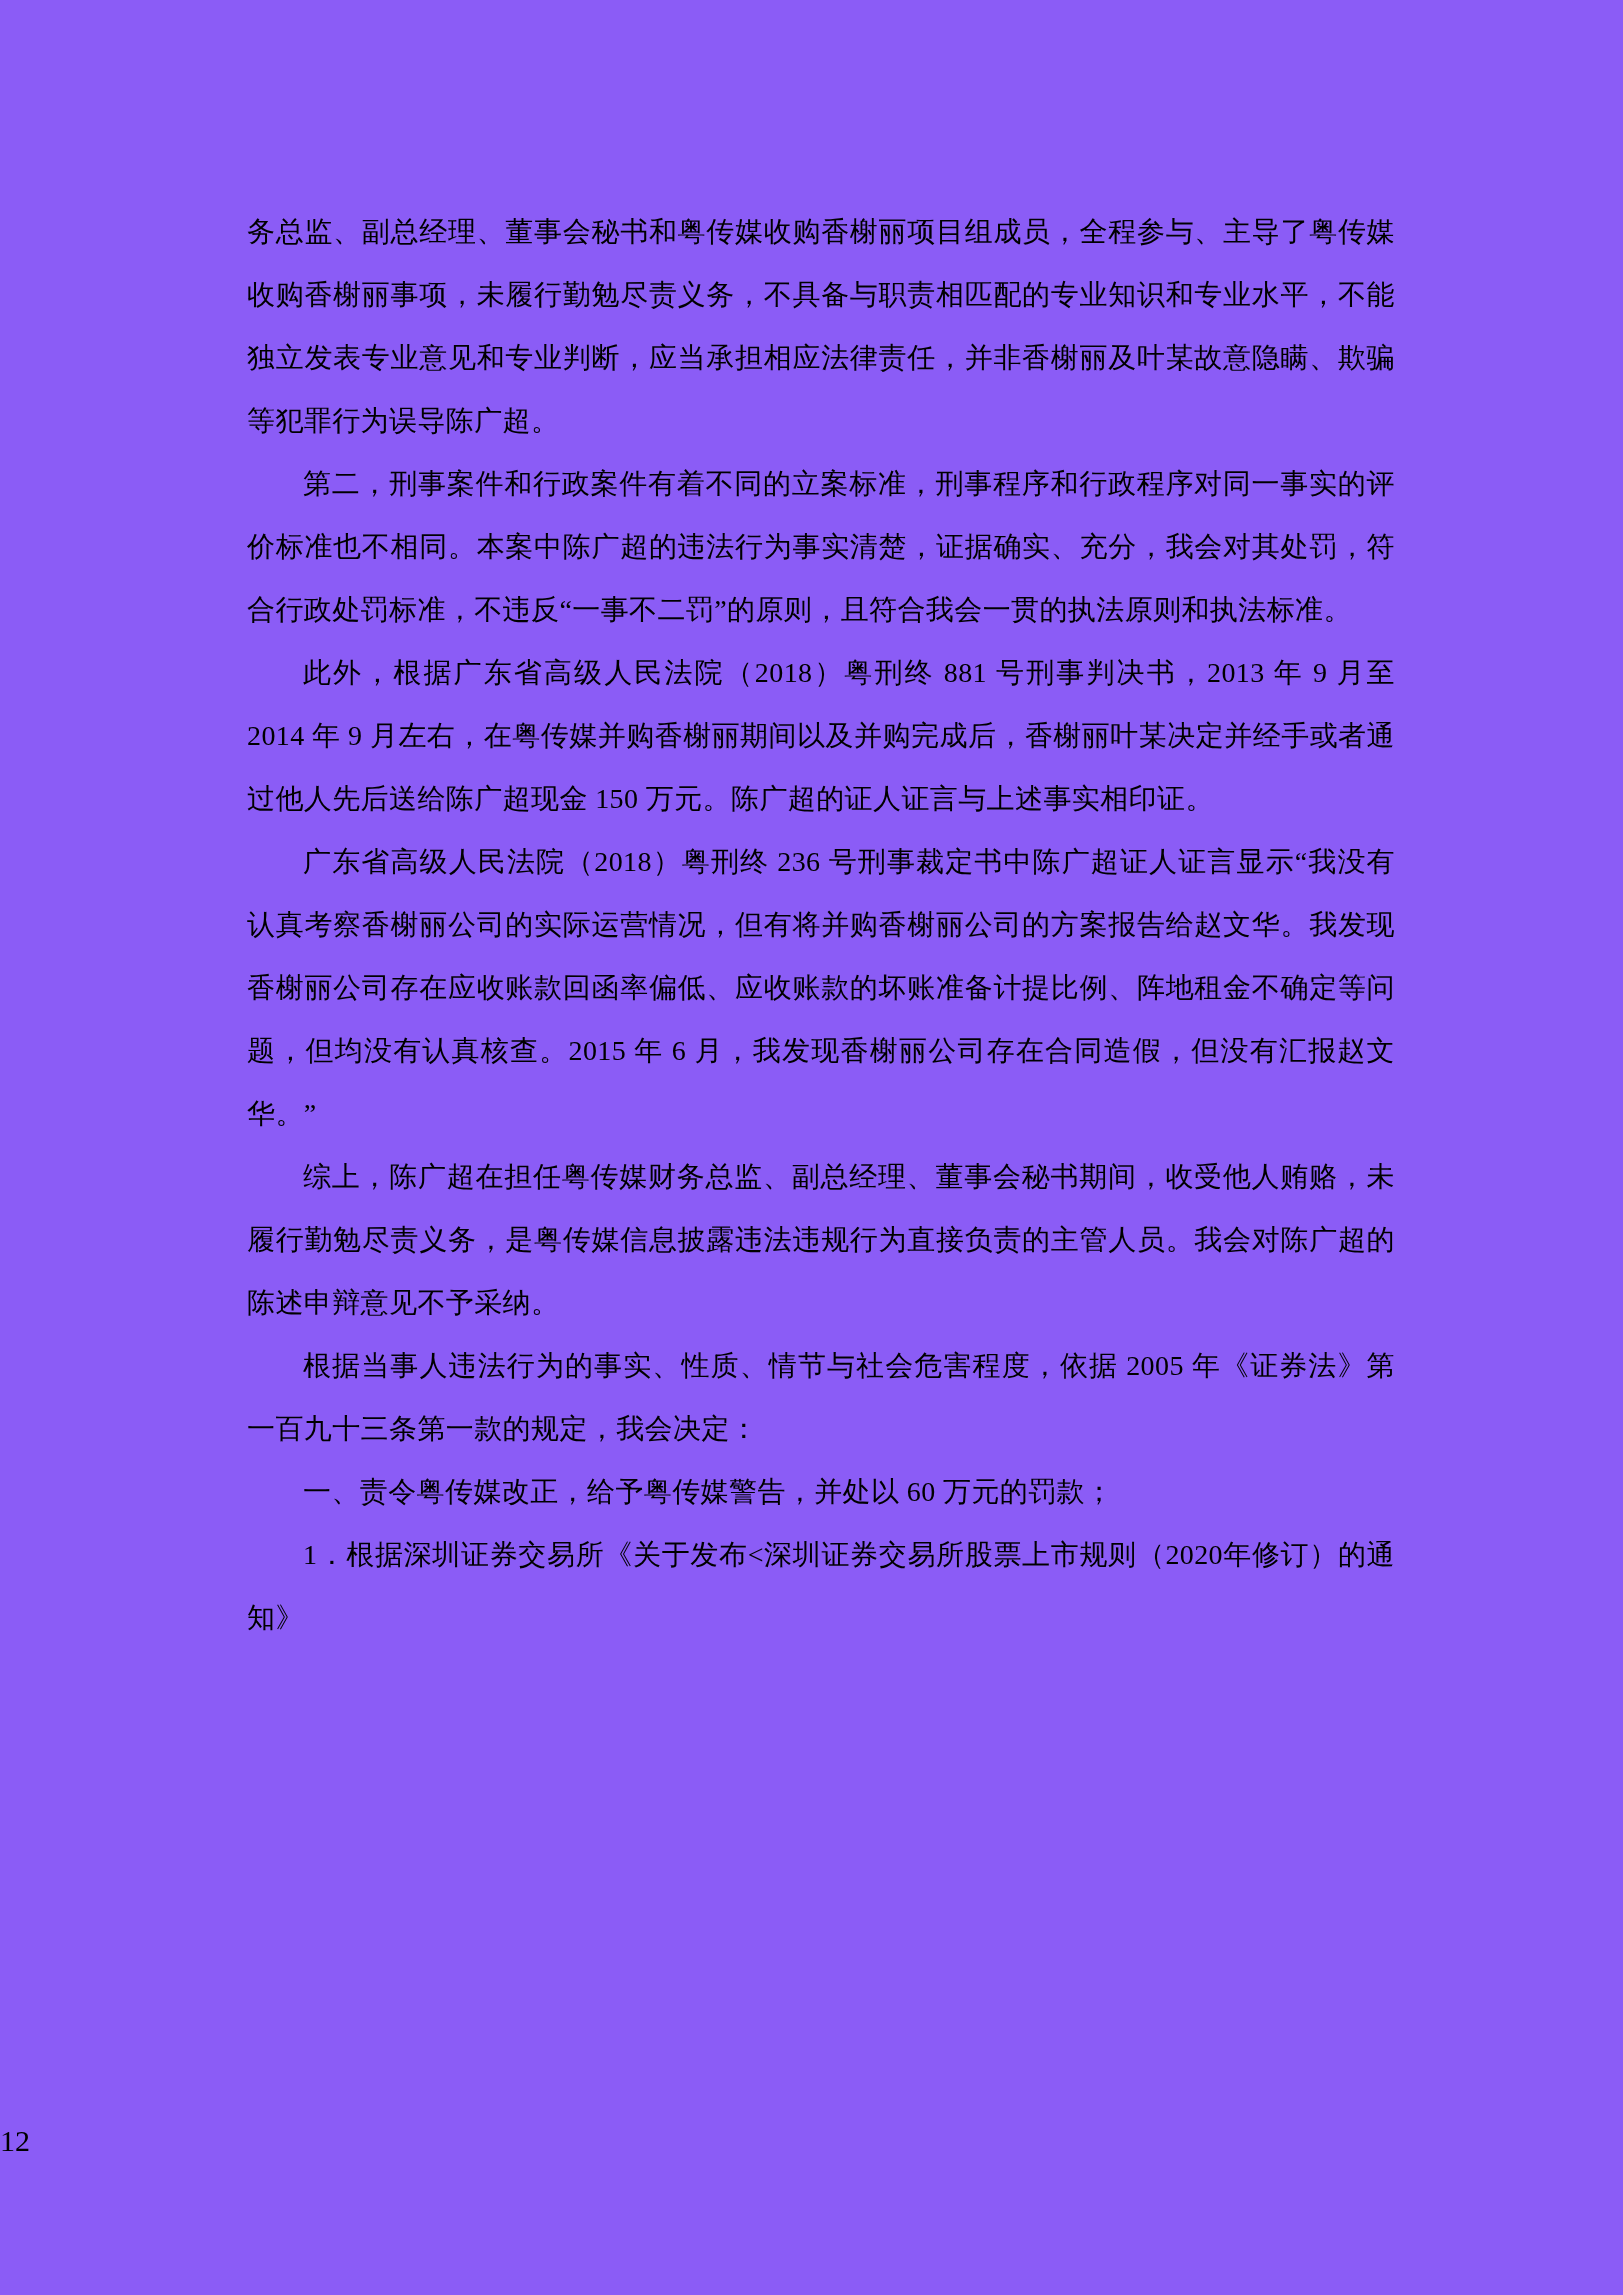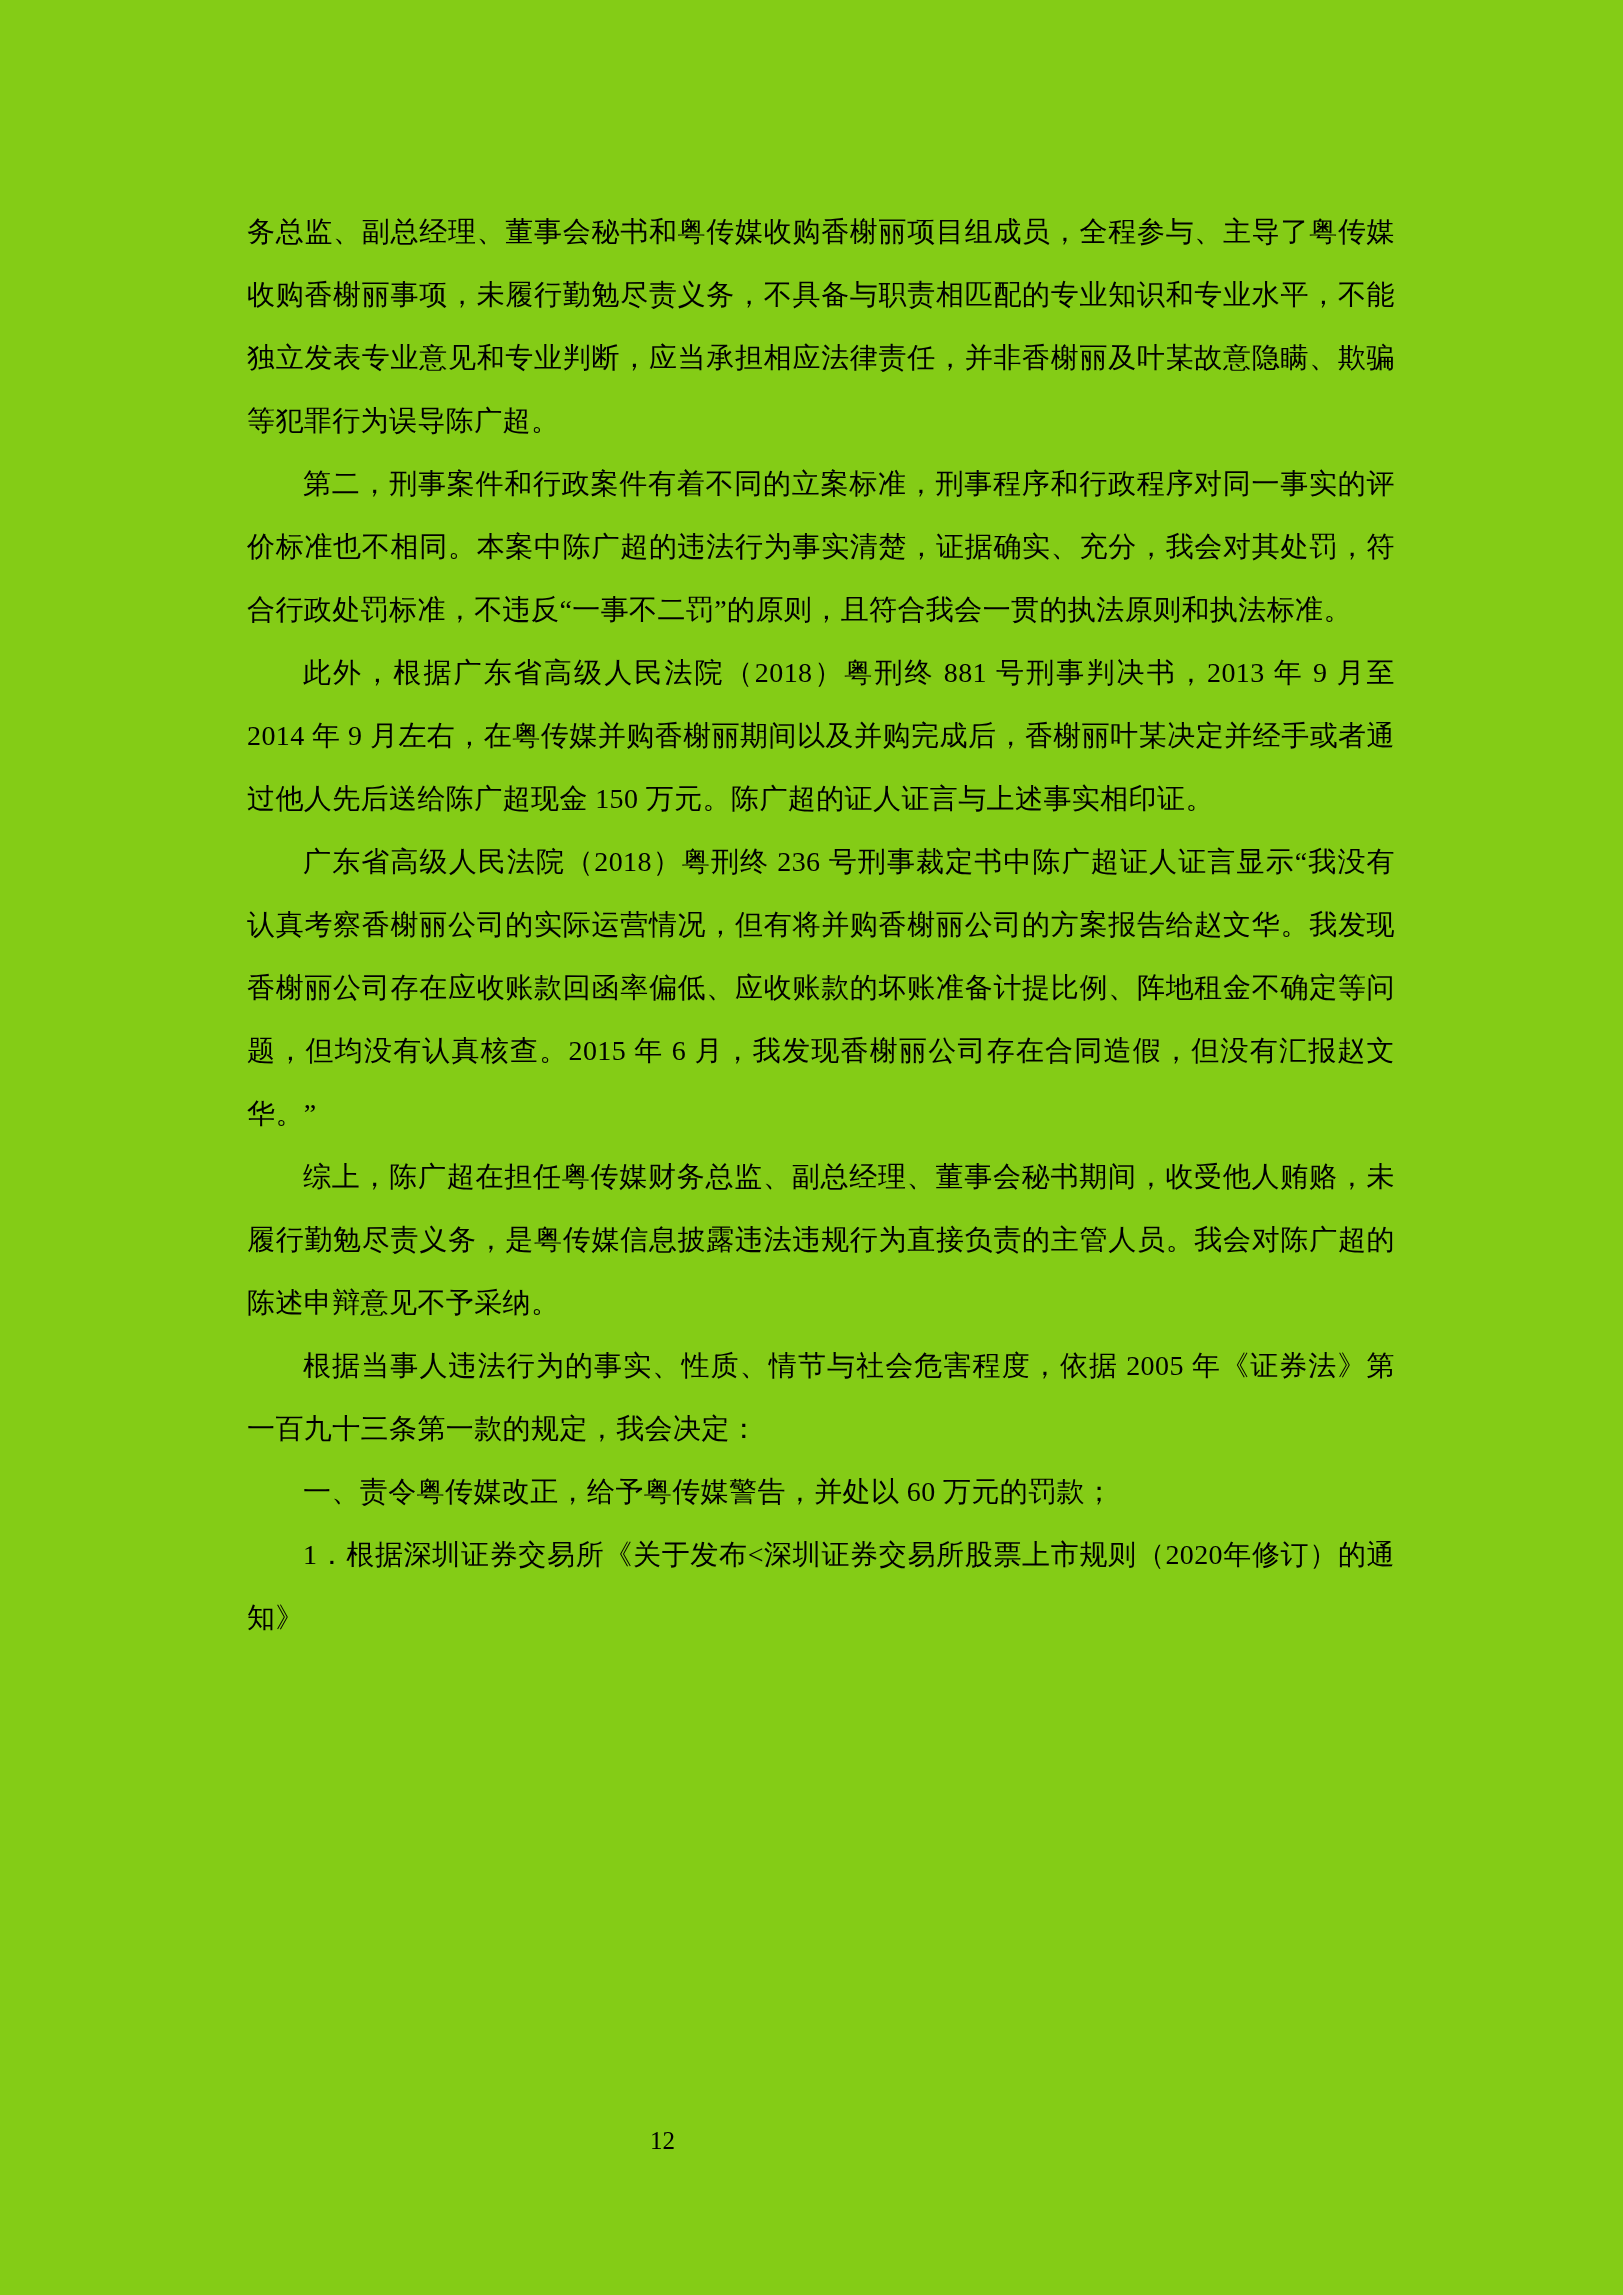--- a/index.html
+++ b/index.html
@@ -13,21 +13,21 @@
     position: relative;
     font-family: "Liberation Serif", "DejaVu Serif", serif;
     color: #000000;
   }
   .page {
     position: absolute;
     left: 0;
     top: 0;
     width: 1623px;
     height: 2295px;
-    background: #84cc16;
+    background: #8b5cf6;
     overflow: hidden;
   }
   .content {
     position: absolute;
     left: 247px;
     top: 200px;
     width: 1148px;
     font-size: 28px;
     line-height: 63px;
     text-align: justify;
@@ -47,22 +47,21 @@
     text-indent: 2em;
     font-weight: bold;
     font-family: "Liberation Sans", "DejaVu Sans", sans-serif;
     letter-spacing: 0.8px;
   }
   .page-number {
     position: absolute;
     left: 0;
     top: 2124px;
     width: 1325px;
-    text-align: center;
-    font-size: 25px;
+    font-size: 30px;
     line-height: 34px;
     font-family: "Liberation Serif", "DejaVu Serif", serif;
   }
 </style>
 </head>
 <body>
 
 <div class="page">
   <div class="content">
     <p class="para-noindent">务总监、副总经理、董事会秘书和粤传媒收购香榭丽项目组成员，全程参与、主导了粤传媒收购香榭丽事项，未履行勤勉尽责义务，不具备与职责相匹配的专业知识和专业水平，不能独立发表专业意见和专业判断，应当承担相应法律责任，并非香榭丽及叶某故意隐瞒、欺骗等犯罪行为误导陈广超。</p>

